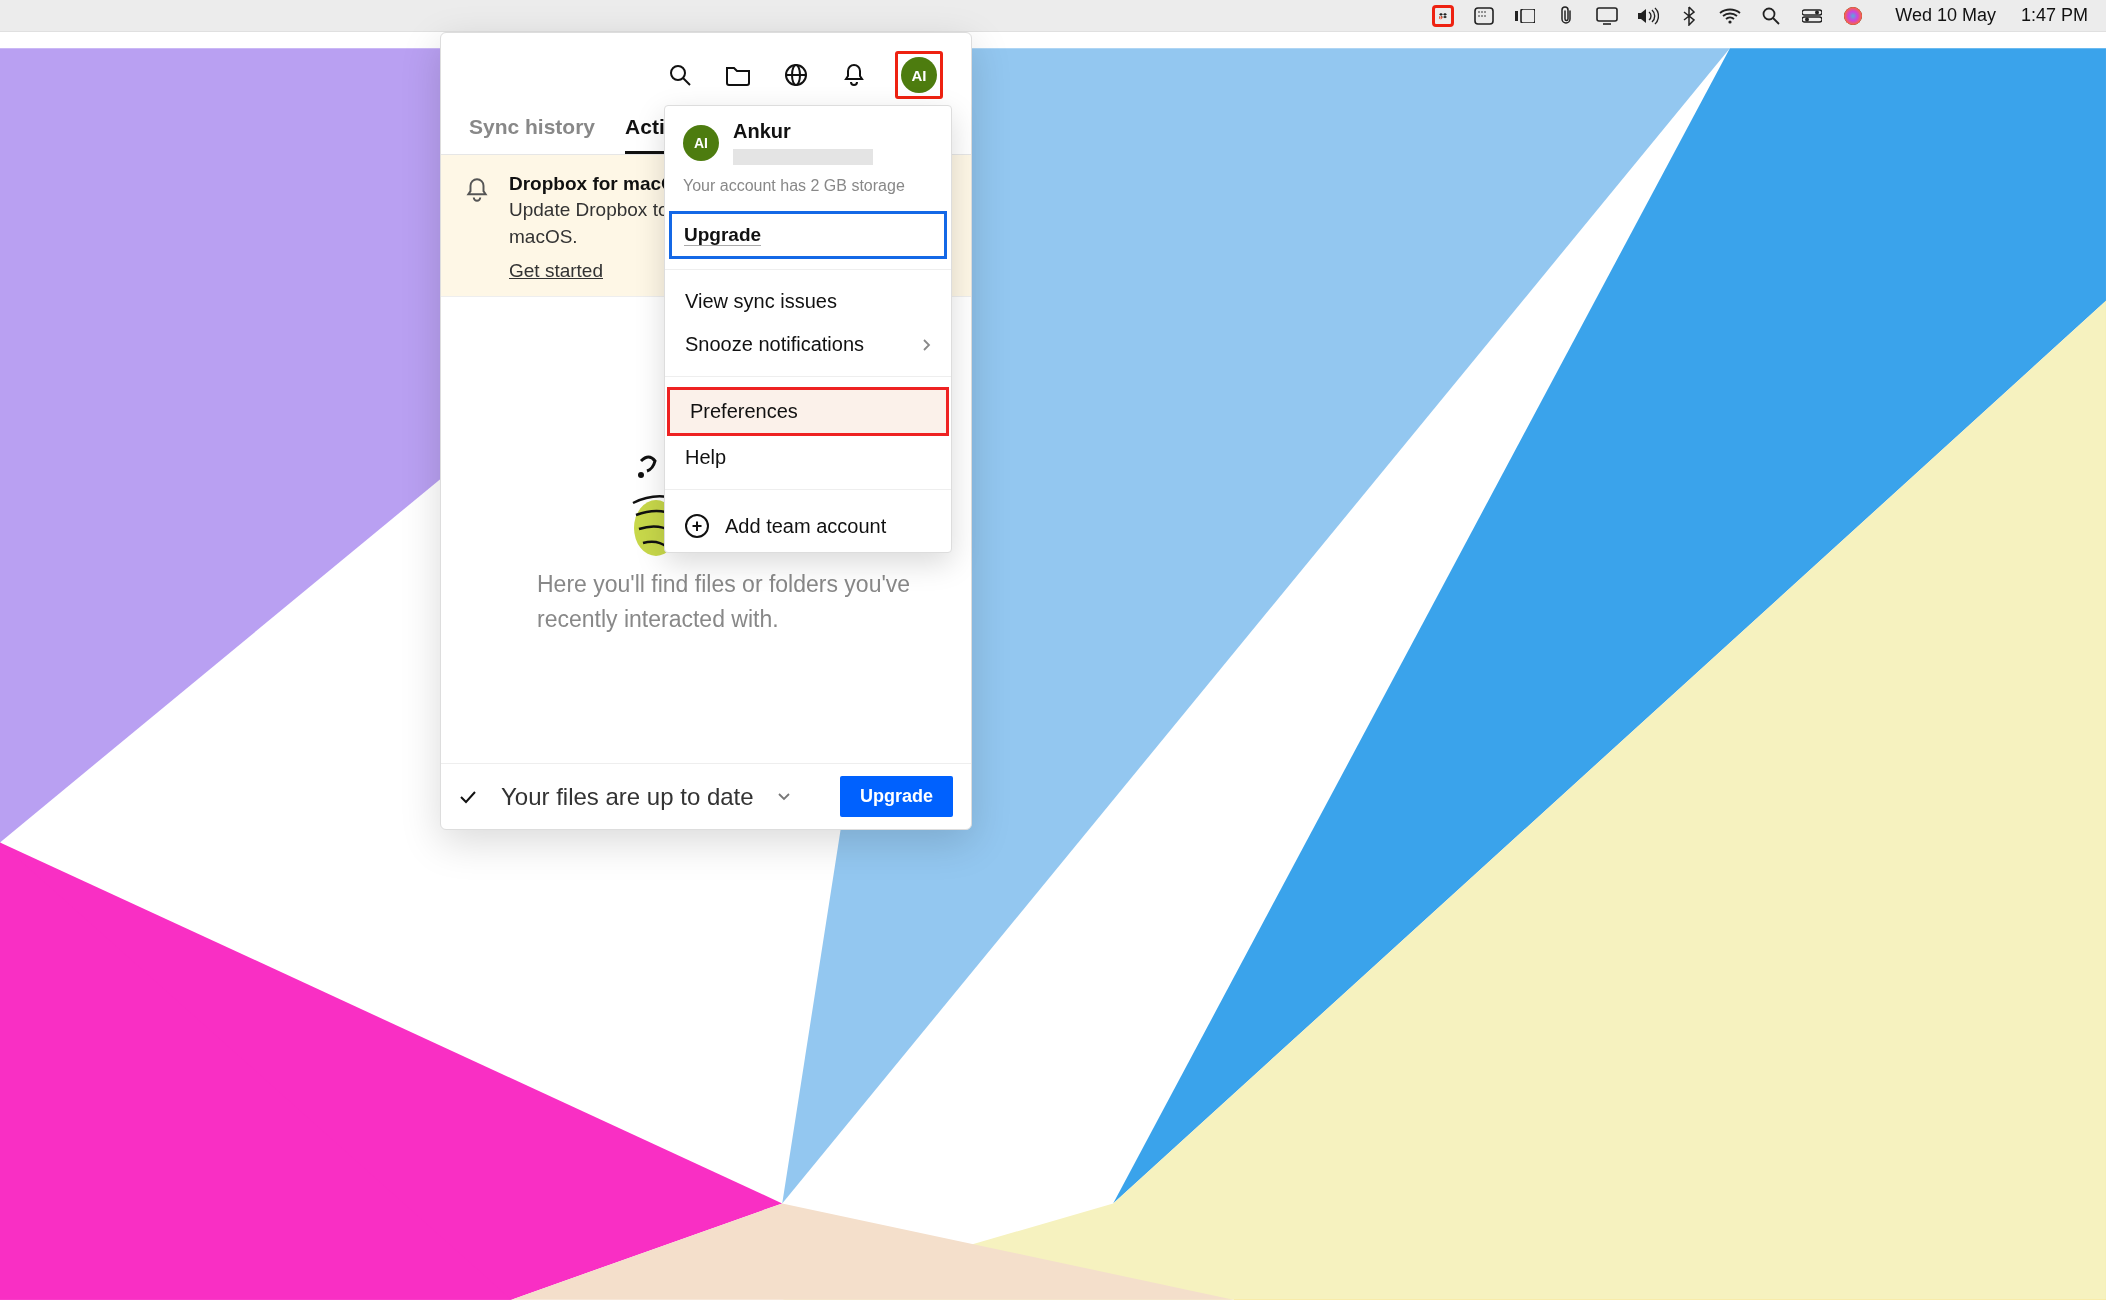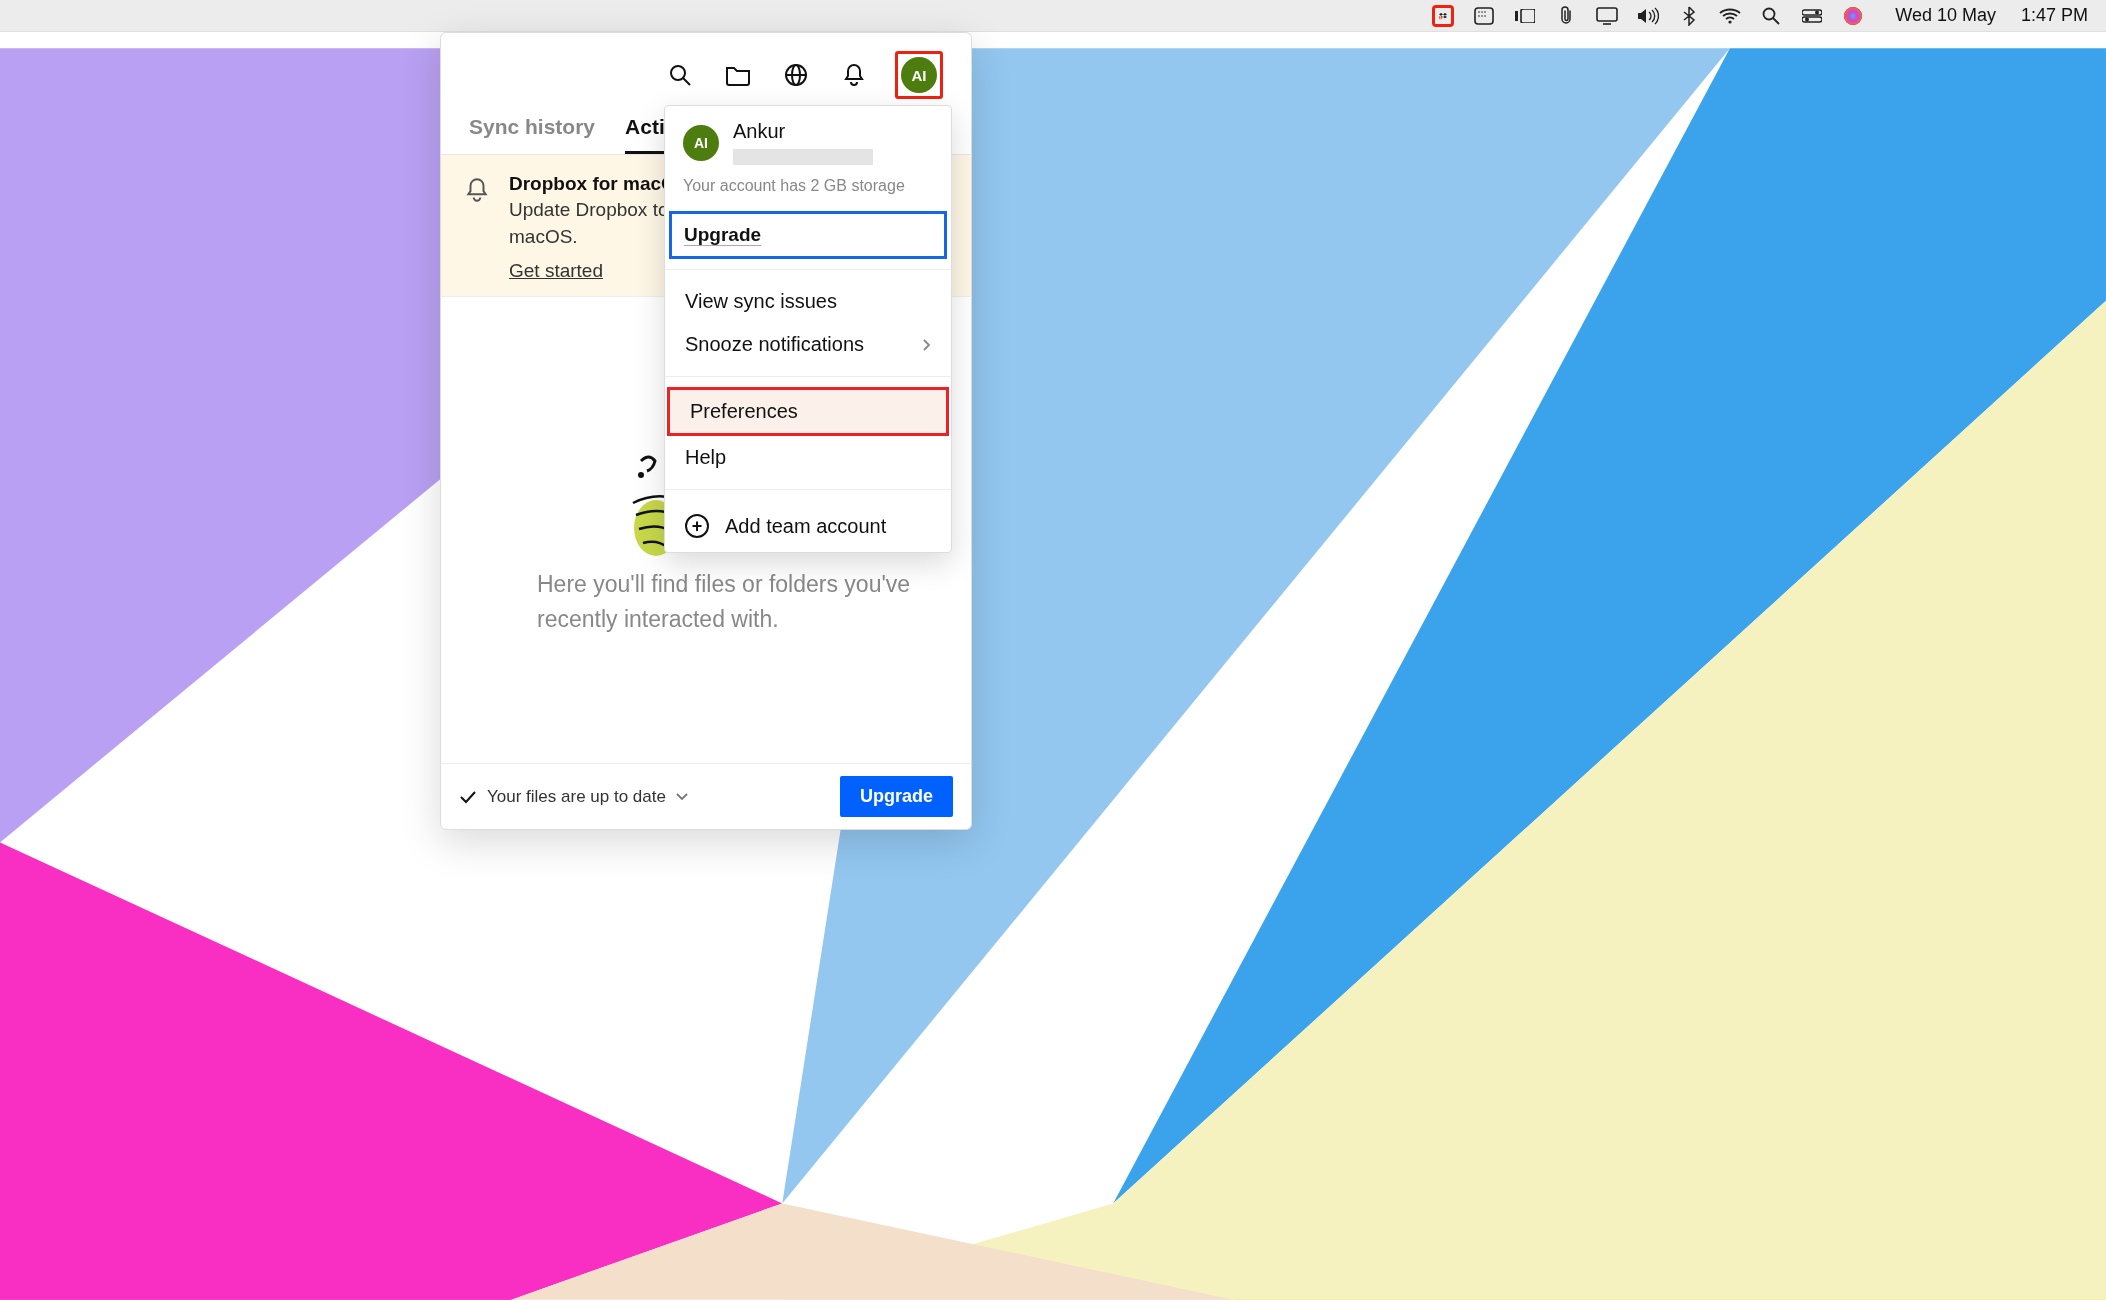--- a/index.html
+++ b/index.html
@@ -96,21 +96,21 @@
   .doodle {
     position: absolute; left: 180px; top: 156px;
     width: 70px; height: 110px;
   }
 
   .panel-footer {
     border-top: 1px solid #eee;
     display: flex; align-items: center; justify-content: space-between;
     padding: 12px 18px;
   }
-  .status { display: flex; align-items: center; gap: 10px; font-size: 17px; color: #333; }
+  .status { display: flex; align-items: center; gap: 24px; font-size: 24px; color: #333; }
   .status .chev { color: #777; }
   .upgrade-btn {
     background: #0061FE; color: #fff; border: none;
     padding: 10px 20px; font-size: 18px; font-weight: 600;
     border-radius: 2px;
   }
 
   
   .menu {
     position: absolute;
@@ -120,21 +120,21 @@
     border: 1px solid #ddd;
     border-radius: 4px;
     box-shadow: 0 10px 30px rgba(0,0,0,0.15);
     z-index: 30;
   }
   .menu-header {
     display: flex; gap: 14px; padding: 14px 18px 6px 18px;
     align-items: center;
   }
   .menu-header .avatar { width: 36px; height: 36px; font-size: 14px; }
-  .menu-user-name { font-size: 20px; color: #111; }
+  .menu-user-name { font-size: 20px; color: #111; font-weight: bold; }
   .menu-user-email {
     width: 140px; height: 16px; background: #e4e4e4; margin-top: 6px;
   }
   .menu-storage {
     font-size: 16px; color: #888; padding: 6px 18px 16px 18px;
   }
   .menu-upgrade {
     margin: 0 4px;
     border: 3px solid #1468E6;
     padding: 10px 12px;

